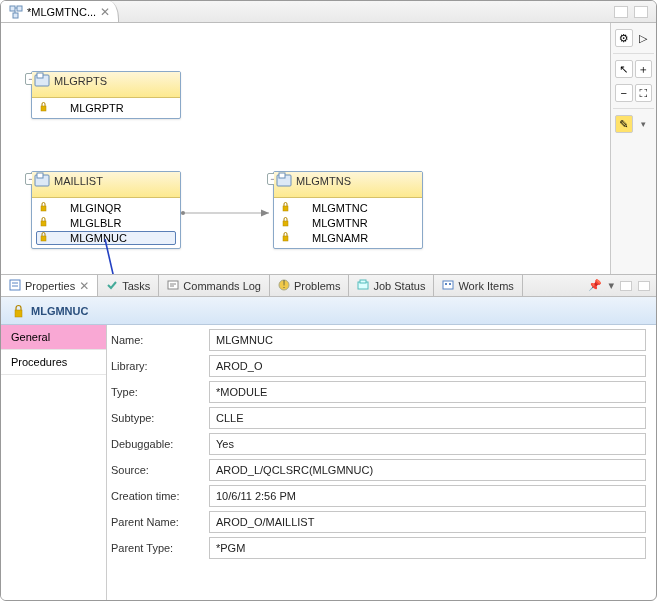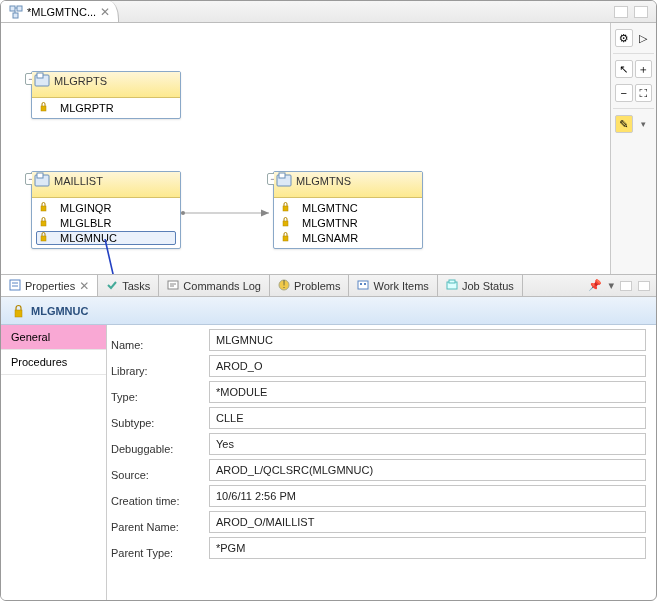--- a/index.html
+++ b/index.html
@@ -17,21 +17,21 @@
 .canvas { position: absolute; inset: 0 20px 0 0; overflow: hidden; background: #fff; }
 .palette { position: absolute; right: 0; top: 0; width: 46px; height: 100%; border-left: 1px solid #c9c9c9; background: #f7f7f7; padding: 4px 2px; display: flex; flex-direction: column; gap: 2px; }
 .palette-row { display: flex; gap: 2px; padding: 2px; }
 .palette-btn { width: 18px; height: 18px; border: 1px solid #ccc; background: #fff; display: inline-flex; align-items: center; justify-content: center; font-size: 11px; border-radius: 2px; }
 .palette-sep { height:1px; background:#ddd; margin:2px 0; }
 
 .node { position: absolute; border: 1px solid #8aa8c8; border-radius: 2px; background: #fff; min-width: 140px; box-shadow: 0 1px 2px rgba(0,0,0,.1); }
 .node-head { background: linear-gradient(#fef6d7,#fde98f); border-bottom: 1px solid #d6c16a; padding: 2px 4px 2px 22px; position: relative; font-weight: 400; color: #333; height: 26px; line-height: 14px; }
 .node-head .nicon { position: absolute; left: 2px; top: 0; width: 18px; height: 16px; }
 .node-body { padding: 3px 4px; display:flex; flex-direction:column; gap:1px; }
-.member { display: flex; align-items: center; gap: 10px; padding: 1px 2px; border-radius: 2px; }
+.member { display: flex; align-items: center; gap: 20px; padding: 1px 2px; border-radius: 2px; }
 .member .micon { width: 12px; height: 12px; display:inline-block; }
 .member.selected { border: 1px solid #5a7fb6; background: #eaf1fb; padding: 0 1px; }
 .collapse-badge { position:absolute; left:-7px; top:1px; width:12px; height:12px; border:1px solid #9aa; background:#fff; font-size:9px; line-height:10px; text-align:center; color:#667; border-radius:2px; }
 
 svg.arrow { position: absolute; pointer-events: none; }
 
 
 .bottom-tabs { height: 22px; background: linear-gradient(#f4f4f4,#e8e8e8); border-bottom: 1px solid #bcbcbc; display: flex; align-items: stretch; }
 .btab { display:flex; align-items:center; gap:4px; padding: 0 8px; border-right: 1px solid #bcbcbc; color: #333; background: transparent; }
 .btab.active { background: #fff; }
@@ -41,21 +41,21 @@
 
 .prop-header { height: 28px; background: linear-gradient(#ecf3fb,#d6e6f7); border-bottom: 1px solid #b7c9dd; display:flex; align-items:center; gap:6px; padding: 0 10px; color: #2a4f7d; font-weight: bold; font-size: 14px; }
 .prop-header .picon { width:14px; height:14px; display:inline-block; }
 
 
 .prop-body { display:flex; height: calc(601px - 22px - 252px - 22px - 28px - 2px); }
 .prop-nav { width: 106px; border-right: 1px solid #ccc; background:#fff; }
 .prop-nav-item { padding: 6px 10px; border-bottom: 1px solid #e6e6e6; }
 .prop-nav-item.active { background:#f9a8d4; border-left: 0; font-weight:normal; }
 .prop-table { flex:1; overflow-y:auto; padding: 4px 10px 4px 4px; }
-.prow { display:flex; align-items:flex-end; gap:8px; margin-bottom:4px; }
+.prow { display:flex; align-items:center; gap:8px; margin-bottom:4px; }
 .plabel { width: 90px; color:#333; }
 .pval { flex:1; border:1px solid #c6c6c6; padding:3px 6px; background:#fff; color:#222; height:22px; line-height:14px; }
 .scroll-up, .scroll-down { position:absolute; right:4px; width:14px; height:14px; border:1px solid #ccc; background:#f4f4f4; text-align:center; font-size:10px; color:#666; line-height:12px; }
 
 
 .svg-lock { fill:#e2b200; stroke:#b38600; stroke-width:.5; }
 .svg-node { fill:#dde9f7; stroke:#6b8fb8; }
 </style>
 </head>
 <body>
@@ -248,32 +248,32 @@
   </div>
   <div class="btab">
     <span><svg width="12" height="12">
           <circle cx="6" cy="6" r="5" fill="#f0c94a" stroke="#aa8"></circle>
           <text x="6" y="9" text-anchor="middle" font-size="8" fill="#664">!</text>
         </svg></span>
     <span>Problems</span>
   </div>
   <div class="btab">
     <span><svg width="12" height="12">
+          <rect x="1" y="3" width="10" height="7" fill="#dff" stroke="#5bb"></rect>
+          <rect x="3" y="1" width="6" height="3" fill="#dff" stroke="#5bb"></rect>
+        </svg></span>
+    <span>Job Status</span>
+  </div>
+  <div class="btab">
+    <span><svg width="12" height="12">
           <rect x="1" y="2" width="10" height="8" fill="#fff" stroke="#5b86c4"></rect>
           <rect x="3" y="4" width="2" height="2" fill="#5b86c4"></rect>
           <rect x="7" y="4" width="2" height="2" fill="#5b86c4"></rect>
         </svg></span>
     <span>Work Items</span>
-  </div>
-  <div class="btab">
-    <span><svg width="12" height="12">
-          <rect x="1" y="3" width="10" height="7" fill="#dff" stroke="#5bb"></rect>
-          <rect x="3" y="1" width="6" height="3" fill="#dff" stroke="#5bb"></rect>
-        </svg></span>
-    <span>Job Status</span>
   </div>
   <div class="bottom-toolbar-right">
     <span>📌</span>
     <span>▾</span>
     <span style="border:1px solid #ccc;width:12px;height:10px;display:inline-block;background:#fff;"></span>
     <span style="border:1px solid #ccc;width:12px;height:10px;display:inline-block;background:#fff;"></span>
   </div>
 </div>
 
 <div class="prop-header">

